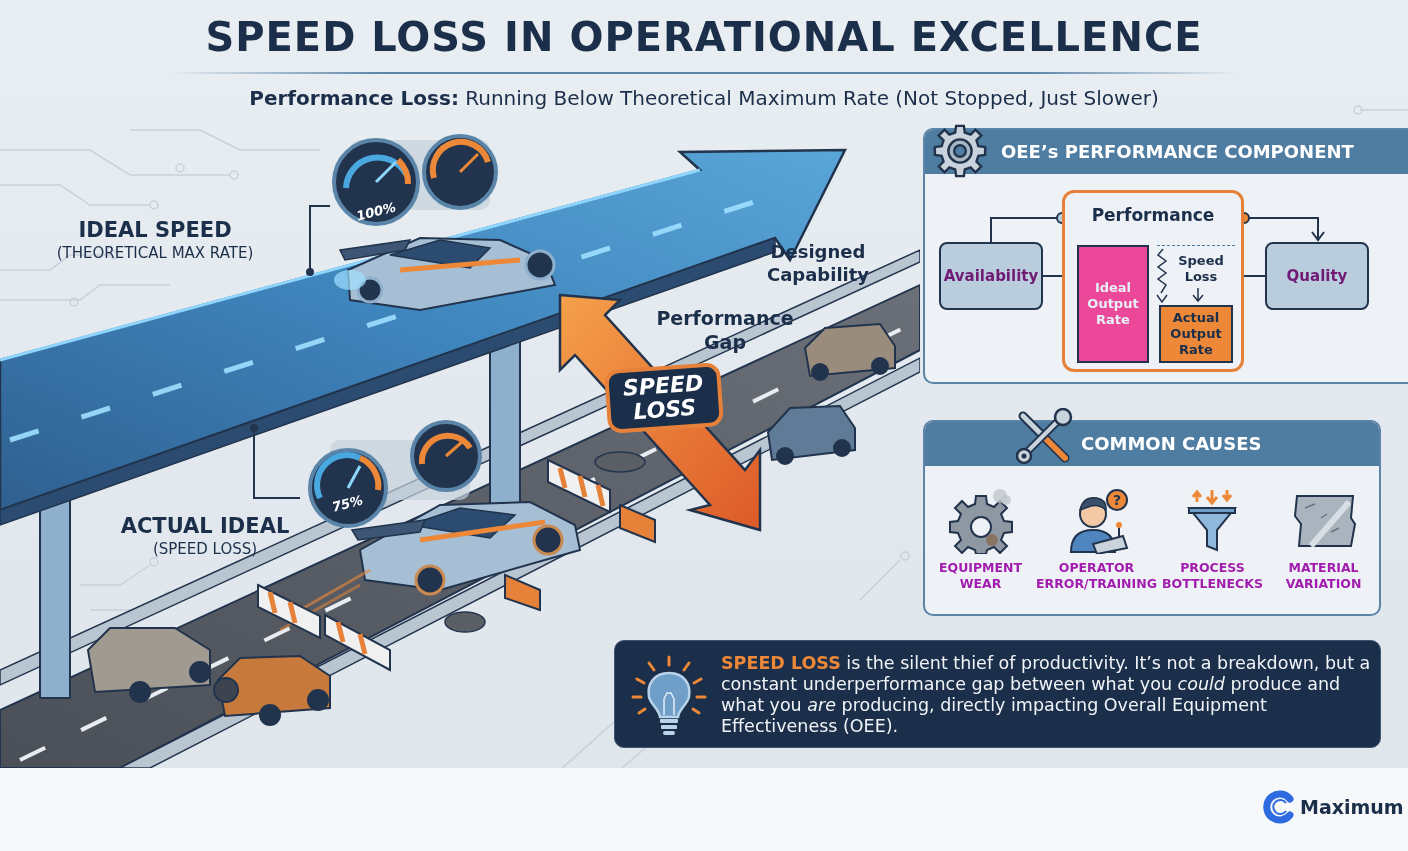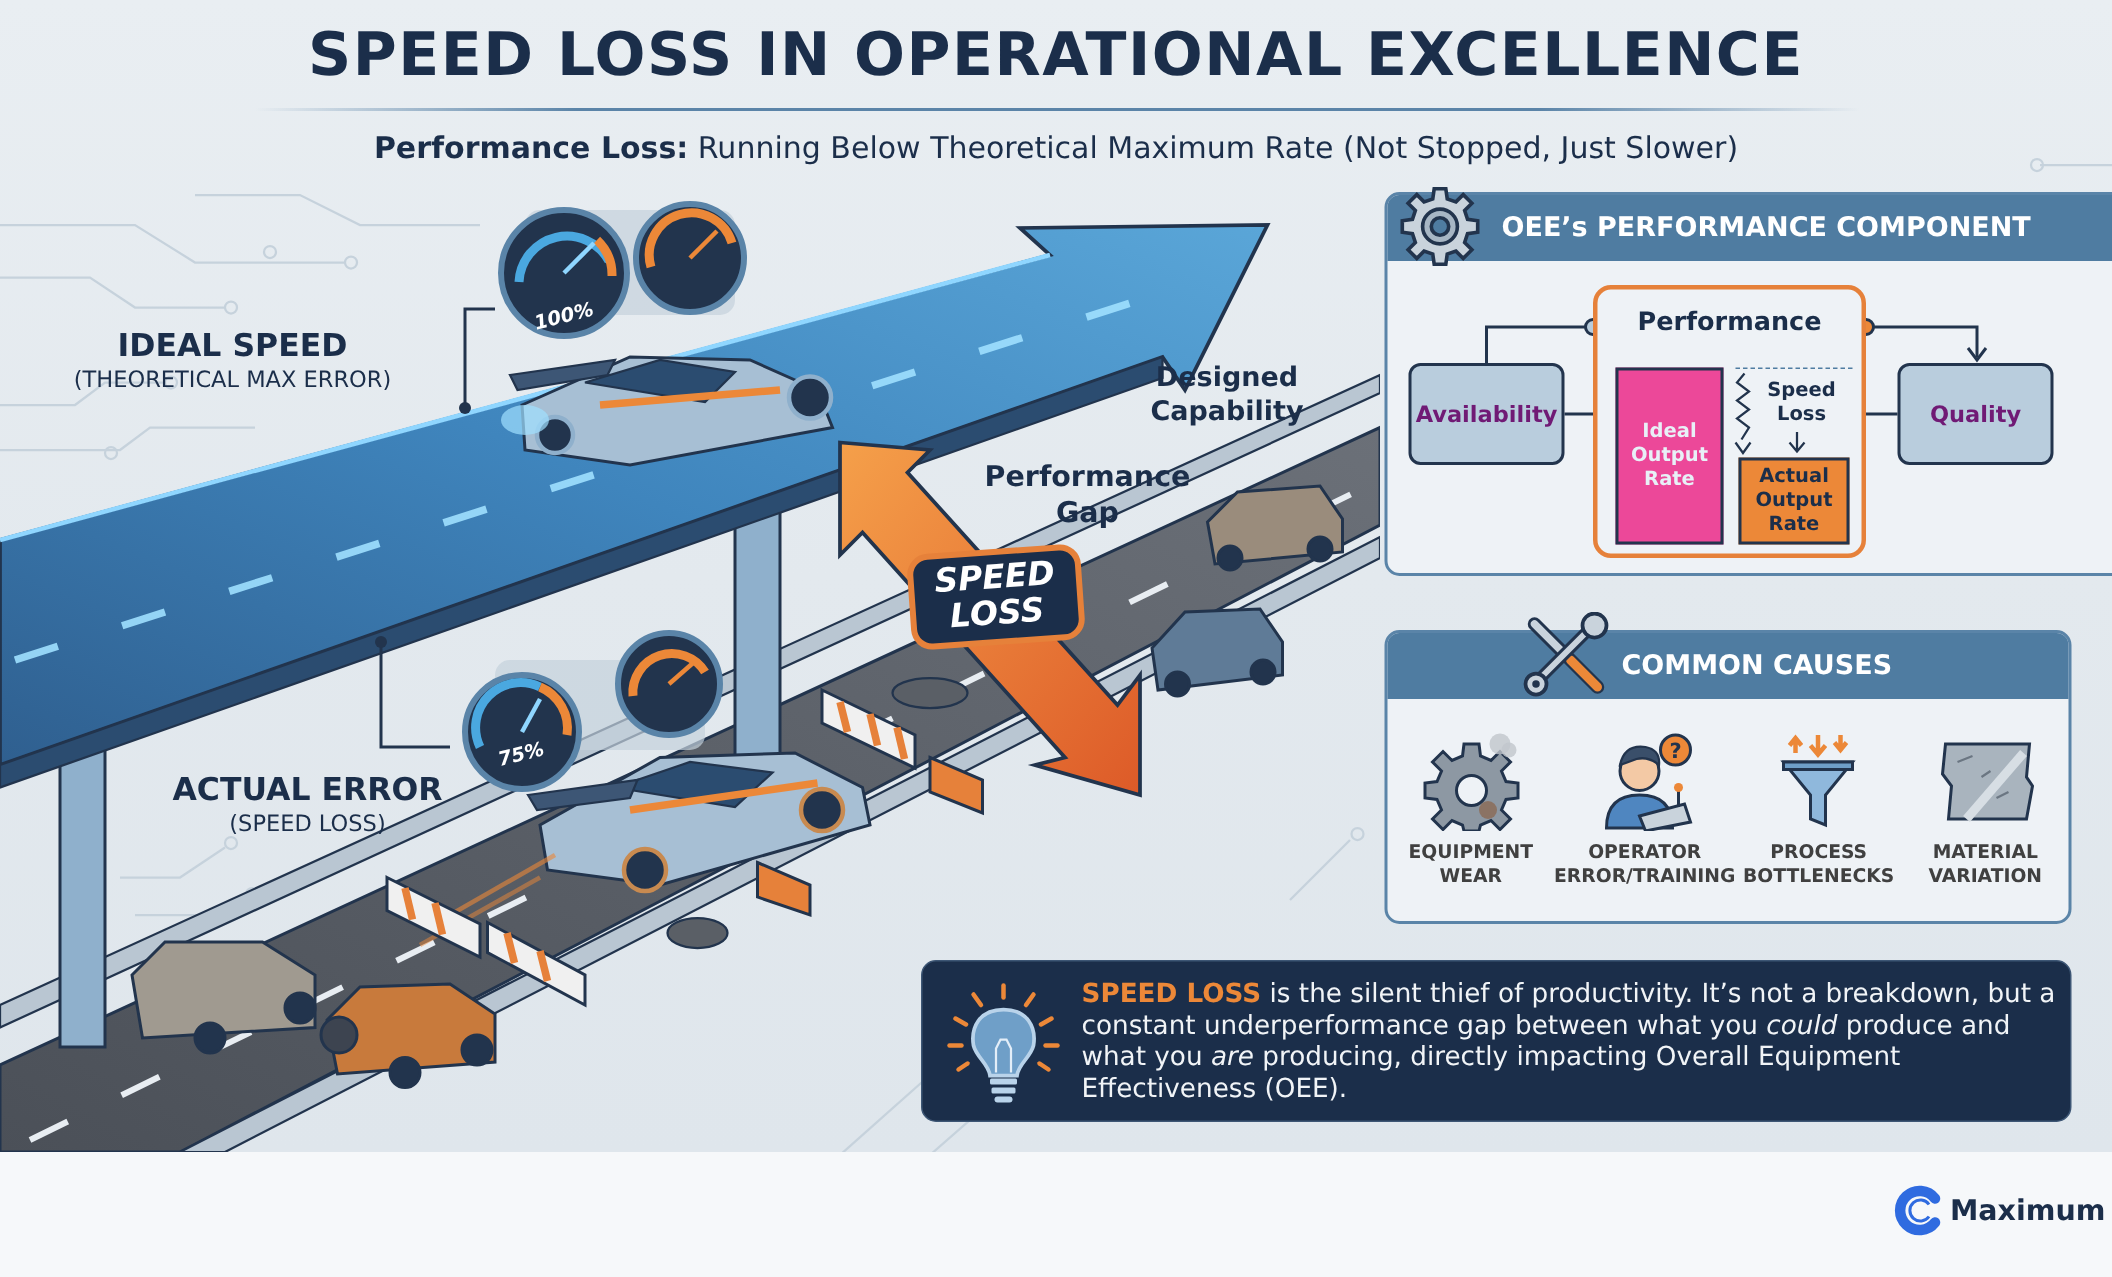--- a/index.html
+++ b/index.html
@@ -95,21 +95,21 @@
     display: flex; align-items: center; justify-content: center; text-align: center; line-height: 16px; }
   .dashed { position: absolute; left: 92px; top: 52px; width: 78px; border-top: 1.5px dashed #4f7ca1; }
   .sl-text { position: absolute; left: 104px; top: 60px; width: 64px; text-align: center;
     font-weight: bold; font-size: 13px; line-height: 16px; color: #1b2e4a; }
 
   .connector { position: absolute; }
 
   .causes-row { position: absolute; left: 0; top: 56px; width: 100%; height: 130px; display: flex; }
   .cause { flex: 1; text-align: center; position: relative; }
   .cause svg { display: block; margin: 10px auto 0; }
-  .cause-label { font-weight: bold; font-size: 12.5px; color: #404040; line-height: 16px; margin-top: 6px; }
+  .cause-label { font-weight: bold; font-size: 12.5px; color: #a21caf; line-height: 16px; margin-top: 6px; }
 
   
   .quote {
     position: absolute; left: 614px; top: 640px; width: 767px; height: 108px;
     background: #1b2e4a; border-radius: 10px; border: 1px solid #3d5675;
   }
   .quote-text {
     position: absolute; left: 106px; top: 12px; width: 650px;
     color: #f1f4f7; font-size: 17.5px; line-height: 21px;
   }
@@ -269,26 +269,26 @@
       <path d="M218 570 L240 548 L300 546 L330 566 L330 598 L225 606 Z" fill="#c87a3c"></path>
       <circle cx="270" cy="605" r="10" fill="#22344d"></circle>
         <circle cx="318" cy="590" r="10" fill="#22344d"></circle>
       <circle cx="226" cy="580" r="12" fill="#3d4450"></circle>
     </g>
   </svg>
 
   <div class="scene">
     <div class="label-big ideal-label">
       <span class="l1">IDEAL SPEED</span>
-      <span class="l2">(THEORETICAL MAX ERROR)</span>
+      <span class="l2">(THEORETICAL MAX RATE)</span>
     </div>
     <div class="gauge-text" style="left:356px;top:94px;transform:rotate(-14deg);">100%</div>
 
     <div class="label-big actual-label">
-      <span class="l1">ACTUAL ERROR</span>
+      <span class="l1">ACTUAL IDEAL</span>
       <span class="l2">(SPEED LOSS)</span>
     </div>
     <div class="gauge-text" style="left:332px;top:386px;transform:rotate(-14deg);">75%</div>
 
     <div class="label-big designed-label">Designed Capability</div>
     <div class="label-big gap-label">Performance Gap</div>
     <div class="speedloss-badge">SPEED LOSS</div>
   </div>
 
   <div class="panel oee-panel">

